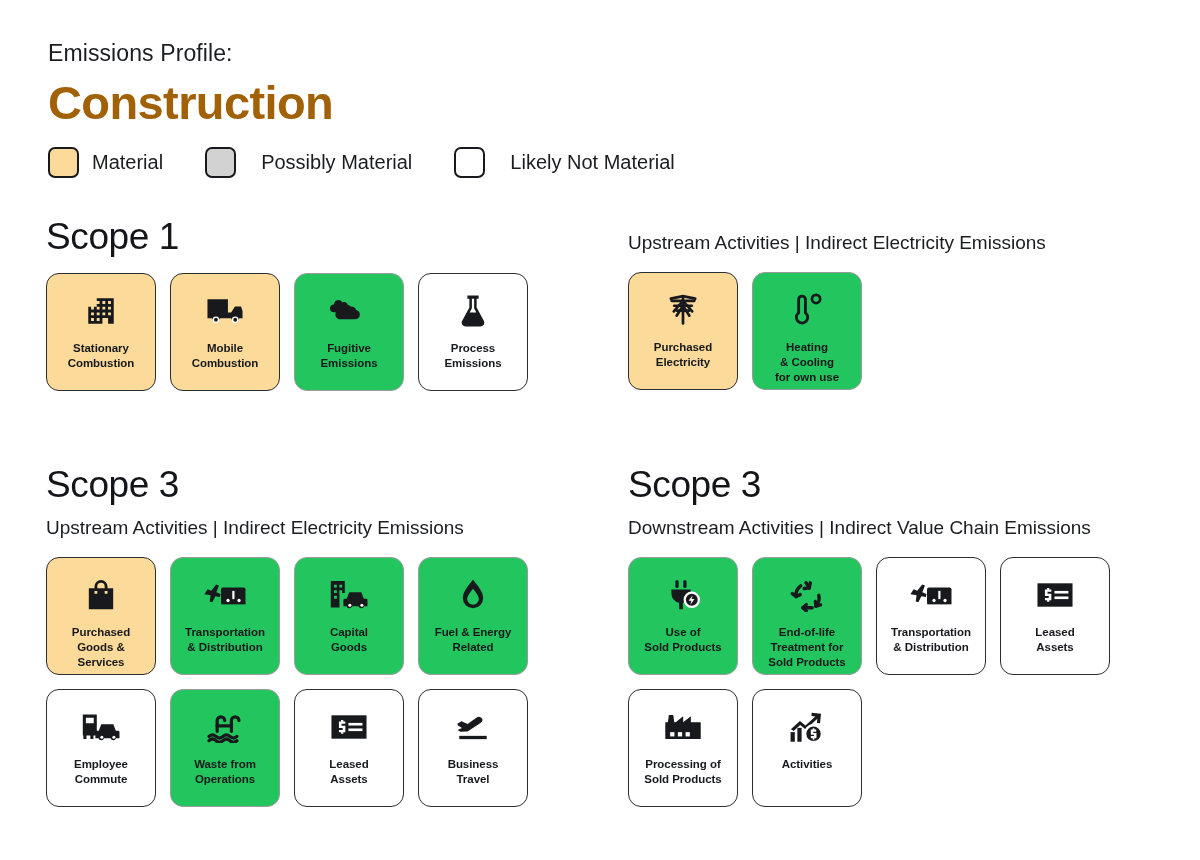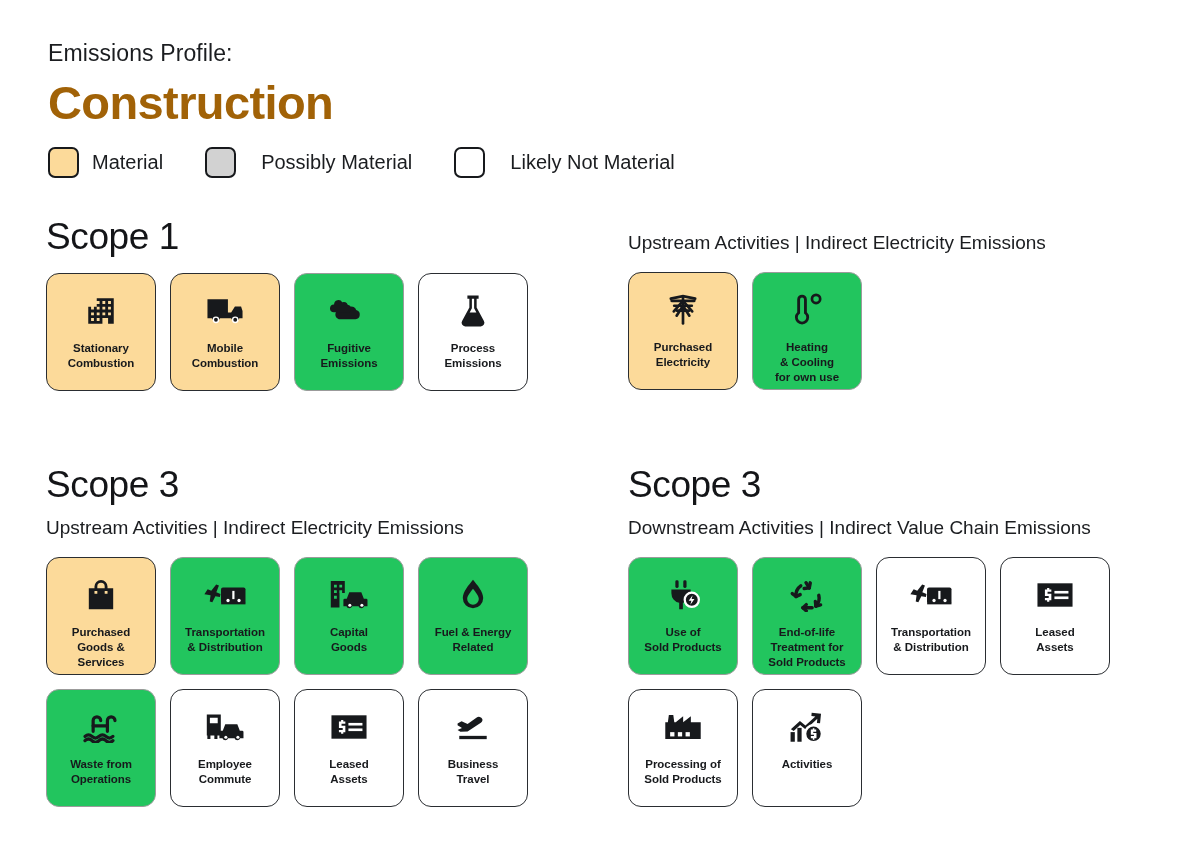--- a/index.html
+++ b/index.html
@@ -213,42 +213,42 @@
           <div class="card-label">Capital<br>Goods</div>
         </div>
         <div class="card possibly">
           <div class="card-icon">
             <svg width="26" height="34" viewBox="0 0 18 24" fill="currentColor">
               <path d="M9 1.2c2.9 3.7 7.2 8.3 7.2 13A7.2 7.2 0 1 1 1.8 14.2C1.8 9.5 6.1 4.9 9 1.2zm0 6.4c-1.8 2.4-4.1 5-4.1 7.2a4.1 4.1 0 0 0 8.2 0c0-2.2-2.3-4.8-4.1-7.2z"></path>
             </svg>
           </div>
           <div class="card-label">Fuel &amp; Energy<br>Related</div>
         </div>
+        <div class="card notmaterial">
+          <div class="card-icon">
+            <svg width="42" height="32" viewBox="0 0 30 22" fill="currentColor">
+              <path d="M2 2h10v15H9.6v2.6H7.4V17H4.6v2.6H2.4V17H2V2zm2.2 2.4v4h5.6v-4H4.2z"></path>
+              <path d="M13.4 13.6 15.2 9h8.6l1.8 4.6h1.6a1 1 0 0 1 1 1V19h-2.4a2.1 2.1 0 0 1-4 0h-4.6a2.1 2.1 0 0 1-4 0H11v-4.4a1 1 0 0 1 1-1h1.4z"></path>
+              <circle cx="15.6" cy="18.3" r="1.1" fill="#fff"></circle>
+              <circle cx="24.2" cy="18.3" r="1.1" fill="#fff"></circle>
+            </svg>
+          </div>
+          <div class="card-label">Employee<br>Commute</div>
+        </div>
         <div class="card possibly">
           <div class="card-icon">
             <svg width="38" height="32" viewBox="0 0 26 22" fill="none" stroke="currentColor" stroke-width="2.2" stroke-linecap="round">
               <path d="M7.6 14V6.6a2.6 2.6 0 0 1 5.2 0"></path>
               <path d="M17.4 14V6.6a2.6 2.6 0 0 1 5.2 0"></path>
               <path d="M7.6 10.2h9.8"></path>
               <path d="M2 17.5c1.6-1.5 3.2-1.5 4.8 0s3.2 1.5 4.8 0 3.2-1.5 4.8 0 3.2 1.5 4.8 0"></path>
               <path d="M2 20.4c1.6-1.5 3.2-1.5 4.8 0s3.2 1.5 4.8 0 3.2-1.5 4.8 0 3.2 1.5 4.8 0"></path>
             </svg>
           </div>
           <div class="card-label">Waste from<br>Operations</div>
-        </div>
-        <div class="card notmaterial">
-          <div class="card-icon">
-            <svg width="42" height="32" viewBox="0 0 30 22" fill="currentColor">
-              <path d="M2 2h10v15H9.6v2.6H7.4V17H4.6v2.6H2.4V17H2V2zm2.2 2.4v4h5.6v-4H4.2z"></path>
-              <path d="M13.4 13.6 15.2 9h8.6l1.8 4.6h1.6a1 1 0 0 1 1 1V19h-2.4a2.1 2.1 0 0 1-4 0h-4.6a2.1 2.1 0 0 1-4 0H11v-4.4a1 1 0 0 1 1-1h1.4z"></path>
-              <circle cx="15.6" cy="18.3" r="1.1" fill="#fff"></circle>
-              <circle cx="24.2" cy="18.3" r="1.1" fill="#fff"></circle>
-            </svg>
-          </div>
-          <div class="card-label">Employee<br>Commute</div>
         </div>
         <div class="card notmaterial">
           <div class="card-icon">
             <svg width="38" height="28" viewBox="0 0 26 18" fill="currentColor">
               <rect x="1" y="1" width="24" height="16"></rect>
               <path d="M7.6 4.2h1.5v1h1.4v1.6H7.9v1.3h2.6v4.5H9.1v1H7.6v-1H6.1V11h2.6V9.7H6.1V5.2h1.5v-1z" fill="#fff"></path>
               <rect x="12.6" y="6.2" width="9.6" height="1.8" fill="#fff"></rect>
               <rect x="12.6" y="10" width="9.6" height="1.8" fill="#fff"></rect>
             </svg>
           </div>

